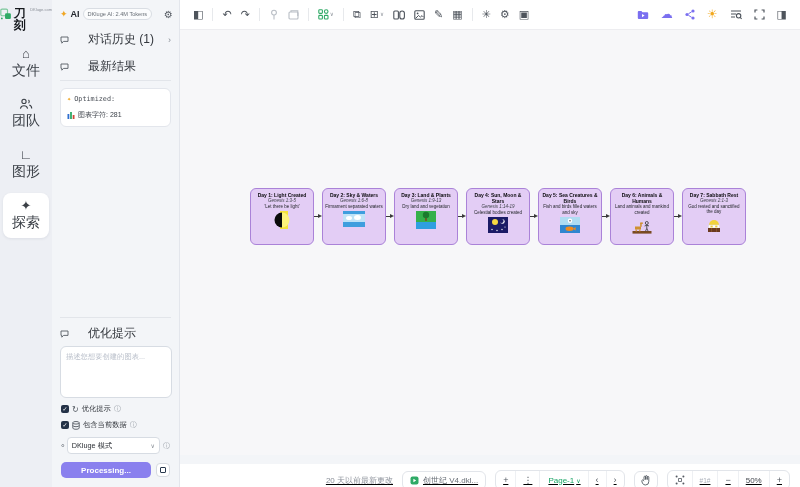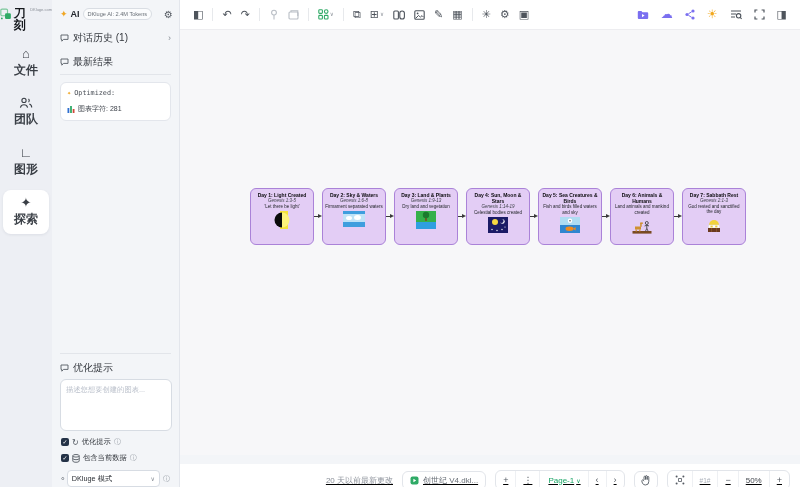--- a/index.html
+++ b/index.html
@@ -8,38 +8,38 @@
   #app { position:relative; width:800px; height:487px; background:#f3f5f8; }
 
   
   .sidebar { position:absolute; left:0; top:0; width:52px; height:487px; background:#edeff4; display:flex; flex-direction:column; align-items:center; }
   .logo { display:flex; align-items:flex-start; gap:2px; margin:7px 0 10px 0; }
   .logo-txt { display:flex; flex-direction:row; }
   .logo-title { font-size:12px; font-weight:700; color:#15181d; line-height:12px; }
   .logo-sub { font-size:4px; color:#8b9099; }
   .nav-item { width:46px; display:flex; flex-direction:column; align-items:center; gap:2px; padding:6px 0; margin-bottom:6px; cursor:pointer; border-radius:8px; }
   .nav-item .glyph { font-size:13px; line-height:13px; color:#3a3f46; }
-  .nav-label { font-size:12px; color:#3a3f46;font-weight:bold; }
+  .nav-label { font-size:14px; color:#3a3f46; }
   .nav-item.active { background:#ffffff; box-shadow:0 1px 3px rgba(30,40,60,.08); }
   .spacer { flex:1; }
   .user-card { width:46px; background:#fff; border:1px solid #e6e9ee; border-radius:8px; padding:5px 2px 6px; margin-bottom:5px; display:flex; flex-direction:column; align-items:center; gap:1px; }
   .avatar { position:relative; width:26px; height:26px; border-radius:50%; border:1px solid #dfe2e8; background:#fff; display:flex; align-items:center; justify-content:center; }
   .avatar .dot { position:absolute; right:1px; top:1px; width:4px; height:4px; border-radius:50%; background:#e85a4f; }
   .user-name { font-size:8px; font-weight:700; color:#23272e; }
   .user-status { font-size:7px; color:#3dba7e; }
 
   
   .ai-panel { position:absolute; left:52px; top:0; width:128px; height:487px; background:#f3f5f8; border-right:1px solid #e3e6ec; display:flex; flex-direction:column; }
   .ai-header { display:flex; align-items:center; gap:3px; padding:8px 6px 6px 8px; }
   .ai-spark { color:#f0a623; font-size:9px; }
   .ai-title { font-size:9px; font-weight:700; color:#23272e; }
   .token-badge { font-size:5.6px; color:#6a7078; background:#fbfcfd; border:1px solid #d9dde3; border-radius:8px; padding:2px 4px; white-space:nowrap; }
   .ai-gear { margin-left:auto; color:#555b63; font-size:10px; cursor:pointer; }
   .p-row { display:flex; align-items:center; gap:4px; padding:5px 8px; cursor:pointer; }
-  .p-row .txt { font-size:10px; color:#33373d; }
+  .p-row .txt { font-size:12px; color:#33373d;margin-left:15px; }
   .p-row .chev { margin-left:auto; color:#878d95; font-size:9px; }
   .divider { border:none; border-top:1px solid #e2e5ea; margin:2px 8px; }
   .result-card { margin:5px 8px 0; background:#fff; border:1px solid #e3e6ec; border-radius:6px; padding:6px; }
   .opt-line { display:flex; gap:3px; align-items:center; font-family:"DejaVu Sans Mono","Liberation Mono",monospace; font-size:6.8px; color:#4a4f57; }
   .result-body { margin-top:4px; font-size:7.3px; line-height:10.6px; color:#33373d; word-break:break-all; }
   .chars-line { display:flex; gap:3px; align-items:center; margin-top:7px; font-size:7px; color:#3d424a; }
   .prompt-area { margin:2px 8px 0; width:112px; height:52px; border:1px solid #d7dce3; border-radius:6px; background:#fff; resize:none; font-family:inherit; font-size:7.3px; padding:5px; color:#333; }
   .prompt-area::placeholder { color:#b8bec9; }
   .opt-row { display:flex; align-items:center; gap:3px; margin:6px 9px 0; }
   .cbx { width:8px; height:8px; background:#243247; border-radius:2px; color:#fff; font-size:6px; line-height:8px; text-align:center; flex:none; cursor:pointer; }
@@ -212,20 +212,26 @@
 
     <div class="mode-row">
       <span class="code-ic">‹›</span>
       <div class="mode-select">
         <span class="val">DKluge 模式</span>
         <span class="chev">∨</span>
       </div>
       <span class="info">ⓘ</span>
     </div>
 
+    <div class="submit-row">
+      <button class="submit-btn">Processing...</button>
+      <div class="stop-btn">
+        <span class="stop-sq"></span>
+      </div>
+    </div>
   </div>
 
   <div class="toolbar">
     <span class="tbtn">
         <span>◧</span>
       </span>
     <span class="tdiv"></span>
     <span class="tbtn">
         <span>↶</span>
       </span>

